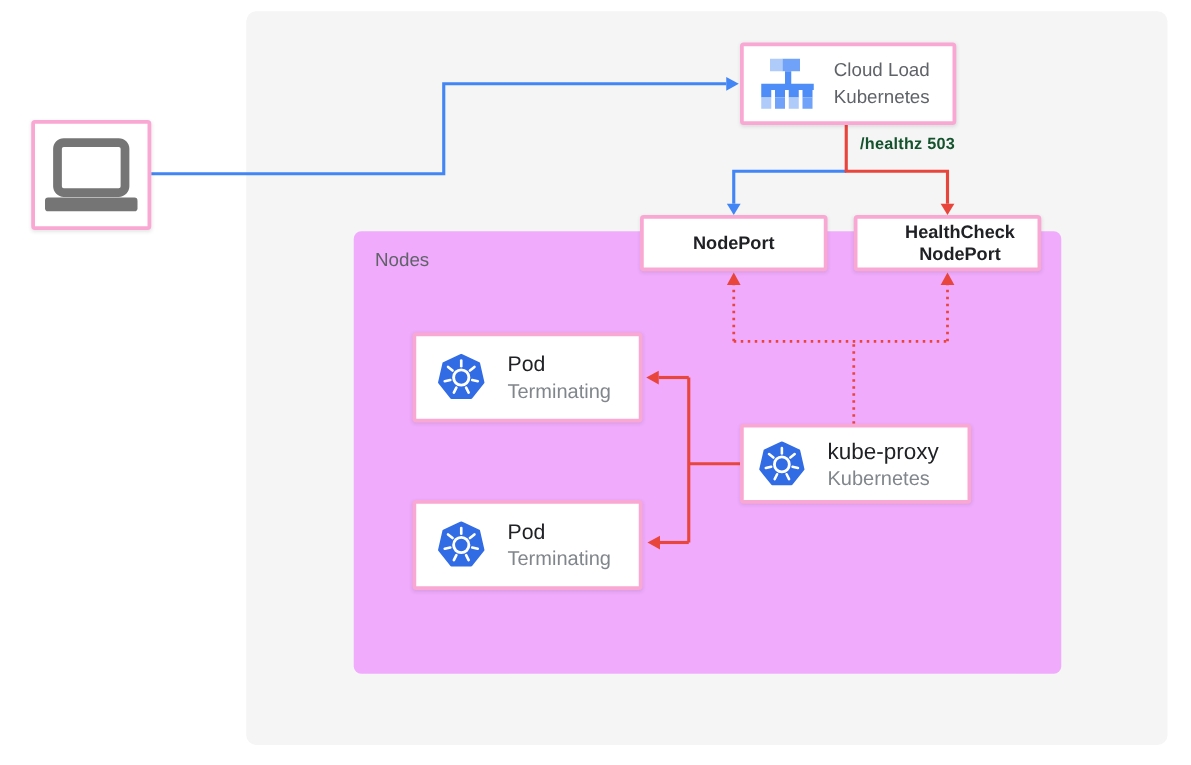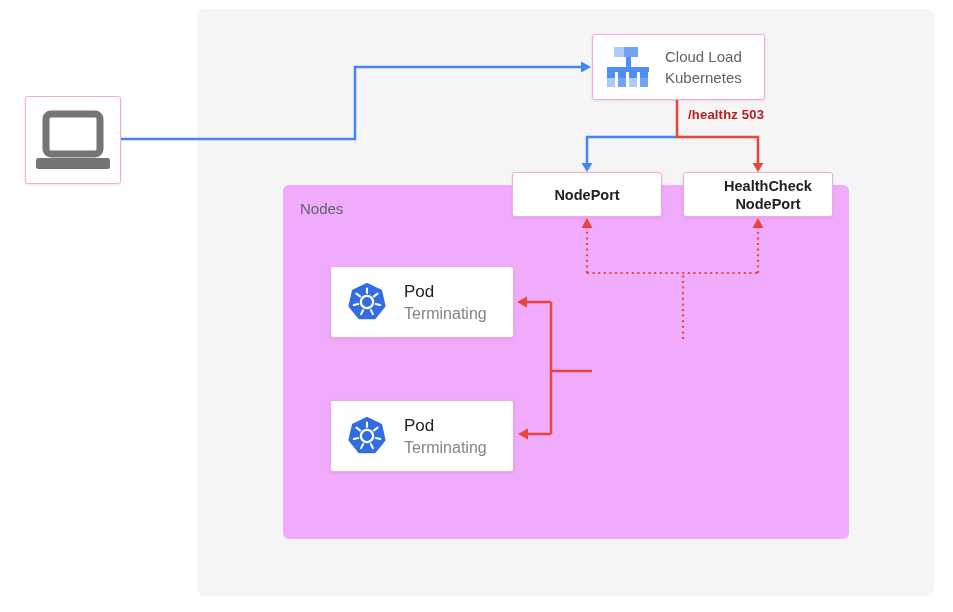--- a/index.html
+++ b/index.html
@@ -13,31 +13,31 @@
   }
   .nodes{
     position:absolute;left:283px;top:185px;width:566px;height:354px;
     background:#f0abfc;border-radius:6px;
   }
   .nodes-label{
     position:absolute;left:17px;top:15px;font-size:15px;color:#5f6368;
   }
   .wires{position:absolute;left:0;top:0;width:953px;height:612px;}
   .box{
-    position:absolute;background:#fff;border:1px solid #f9a8d4;border-radius:3px;
+    position:absolute;background:#fff;border:3px solid #f9a8d4;border-radius:3px;
     box-shadow:0 1px 3px rgba(60,64,67,.13);box-sizing:border-box;
   }
   .laptop-box{left:25px;top:96px;width:96px;height:88px;
     display:flex;align-items:center;justify-content:center;}
   .cloudlb-box{left:592px;top:34px;width:173px;height:66px;
     display:flex;align-items:center;gap:14px;padding-left:12px;}
   .cloudlb-text{font-size:15px;line-height:21px;color:#5f6368;}
   .healthz{
     position:absolute;left:688px;top:107px;font-size:13px;font-weight:bold;
-    color:#b91c1c;letter-spacing:.2px;
+    color:#14532d;letter-spacing:.2px;
   }
   .nodeport-box{left:512px;top:172px;width:150px;height:45px;
     display:flex;align-items:center;justify-content:center;}
   .hc-box{left:683px;top:172px;width:150px;height:45px;
     display:flex;flex-direction:column;align-items:center;justify-content:center;padding-left:20px;}
   .port-label{font-size:14.5px;font-weight:bold;color:#202124;line-height:18px;text-align:center;}
   .pod-box{width:184px;height:72px;display:flex;align-items:center;gap:18px;padding-left:17px;}
   .pod1{left:330px;top:266px;}
   .pod2{left:330px;top:400px;}
   .kproxy-box{left:592px;top:339px;width:185px;height:64px;
@@ -163,14 +163,33 @@
         <line x1="9.7" y1="19.9" x2="5.5" y2="20.8"></line>
         <line x1="11.4" y1="12.7" x2="8" y2="10"></line>
       </g>
     </svg>
     <div>
       <div class="item-title">Pod</div>
       <div class="item-sub">Terminating</div>
     </div>
   </div>
 
+  <div class="box kproxy-box">
+    <svg class="icon" width="37" height="37" viewBox="0 0 36 36">
+      <polygon points="18,1 31.3,7.4 34.6,21.8 25.4,33.3 10.6,33.3 1.4,21.8 4.7,7.4" fill="#326ce5" stroke="#326ce5" stroke-width="2" stroke-linejoin="round"></polygon>
+      <circle cx="18" cy="18" r="5.8" fill="none" stroke="#fff" stroke-width="2.2"></circle>
+      <g stroke="#fff" stroke-width="2" stroke-linecap="round">
+        <line x1="18" y1="9.5" x2="18" y2="5.2"></line>
+        <line x1="24.6" y1="12.7" x2="28" y2="10"></line>
+        <line x1="26.3" y1="19.9" x2="30.5" y2="20.8"></line>
+        <line x1="21.7" y1="25.7" x2="23.6" y2="29.5"></line>
+        <line x1="14.3" y1="25.7" x2="12.4" y2="29.5"></line>
+        <line x1="9.7" y1="19.9" x2="5.5" y2="20.8"></line>
+        <line x1="11.4" y1="12.7" x2="8" y2="10"></line>
+      </g>
+    </svg>
+    <div>
+      <div class="kp-title">kube-proxy</div>
+      <div class="item-sub">Kubernetes</div>
+    </div>
+  </div>
 
 </div>
 
 </body></html>

